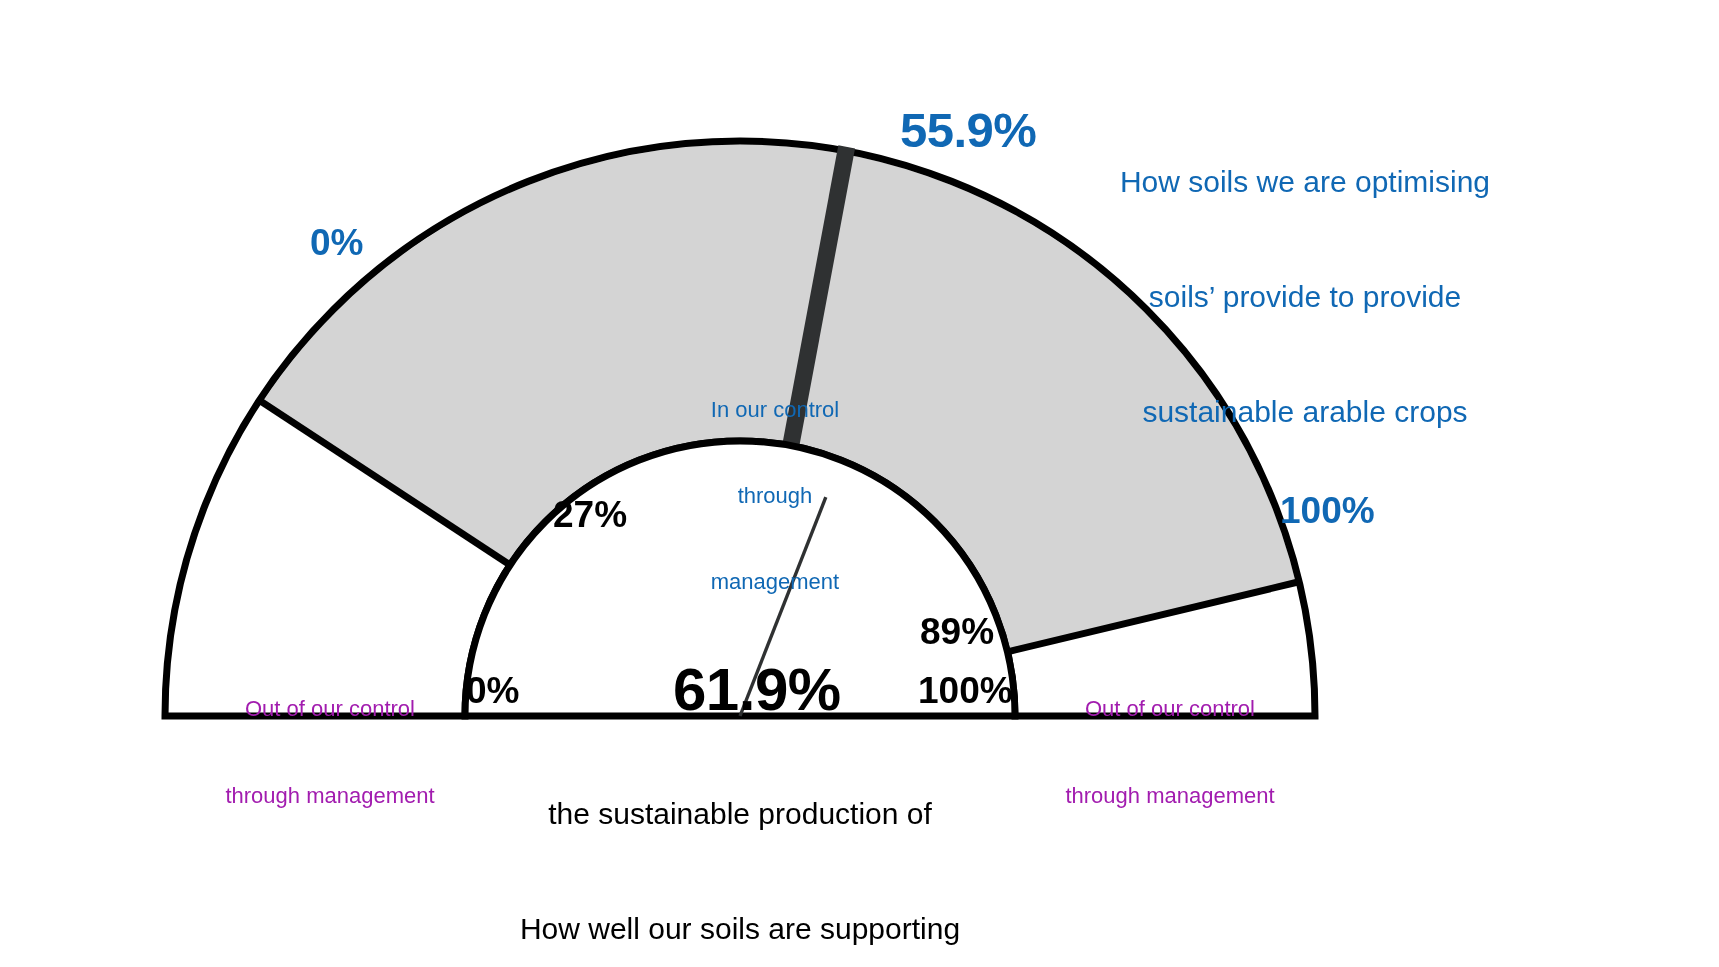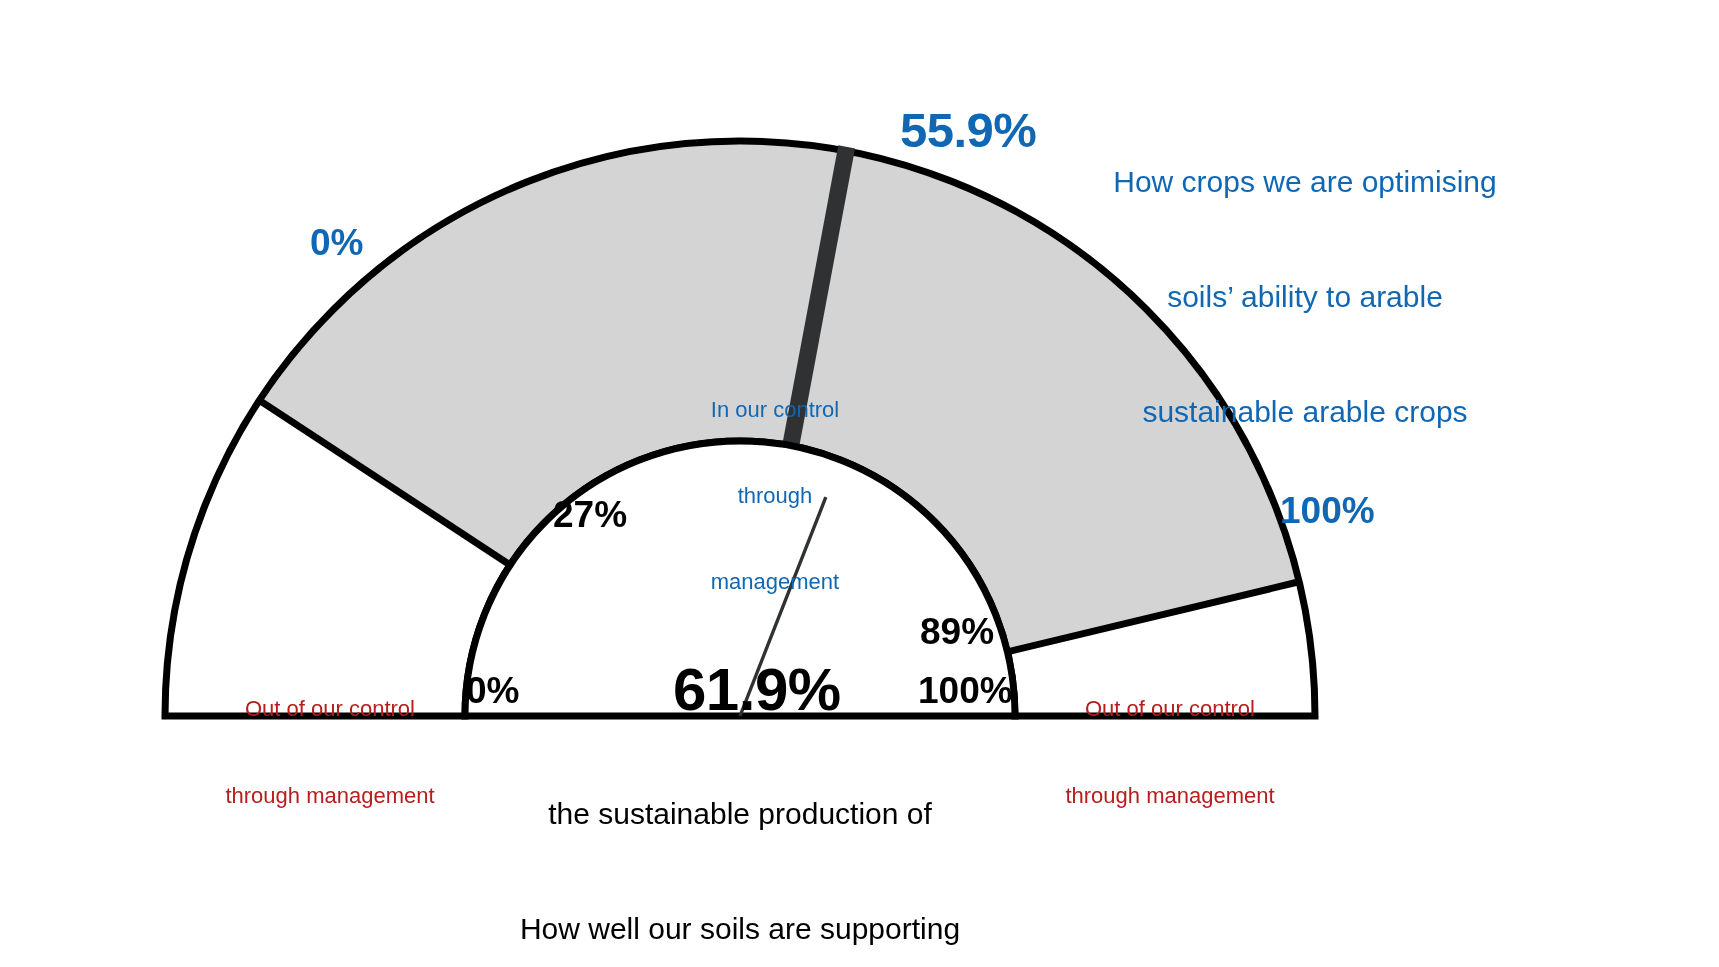--- a/index.html
+++ b/index.html
@@ -68,21 +68,21 @@
     font-size: 37px;
   }
   .blk-cap {
     color: #000000;
     font-weight: normal;
     font-size: 30px;
     text-align: center;
     line-height: 1.28;
   }
   .blk-small {
-    color: #b91c1c;
+    color: #a21caf;
     font-weight: normal;
     font-size: 22px;
     text-align: center;
     line-height: 1.32;
   }
 </style>
 </head>
 <body>
 
 <div id="stage">
@@ -95,22 +95,22 @@
       <line x1="510.15297562372575" y1="565.0187250505137" x2="259.4107672132447" y2="400.3118796510741" stroke="#000000" stroke-width="7"></line>
       <line x1="1007.4017281093611" y1="651.8025249396261" x2="1299.112704228664" y2="581.7689157828545" stroke="#000000" stroke-width="7"></line>
       <line x1="789.2066177661429" y1="453.57342213865473" x2="846.7064857175909" y2="146.91764576135245" stroke="#2f3132" stroke-width="17"></line>
       <path d="M 465 716 A 275 275 0 0 1 1015 716 Z" fill="#ffffff" stroke="#000000" stroke-width="7" stroke-linejoin="miter"></path>
       <line x1="740" y1="716" x2="825.8224140445232" y2="497.23182761752014" stroke="#2f3132" stroke-width="3.4"></line>
     </svg>
 
   <div class="lbl blue-big" style="left:900px; top:102px;">55.9%</div>
 
   <div class="lbl blue-cap" style="left:1100px; top:86px; width:410px;">
-    <div>How crops we are optimising</div>
-    <div>soils’ ability to arable</div>
+    <div>How soils we are optimising</div>
+    <div>soils’ provide to provide</div>
     <div>sustainable arable crops</div>
   </div>
 
   <div class="lbl blue-mid" style="left:310px; top:222px;">0%</div>
 
   <div class="lbl blue-mid" style="left:1280px; top:490px;">100%</div>
 
   <div class="lbl blk-small" style="left:200px; top:636px; width:260px;">
     <div>Out of our control</div>
     <div>through management</div>

